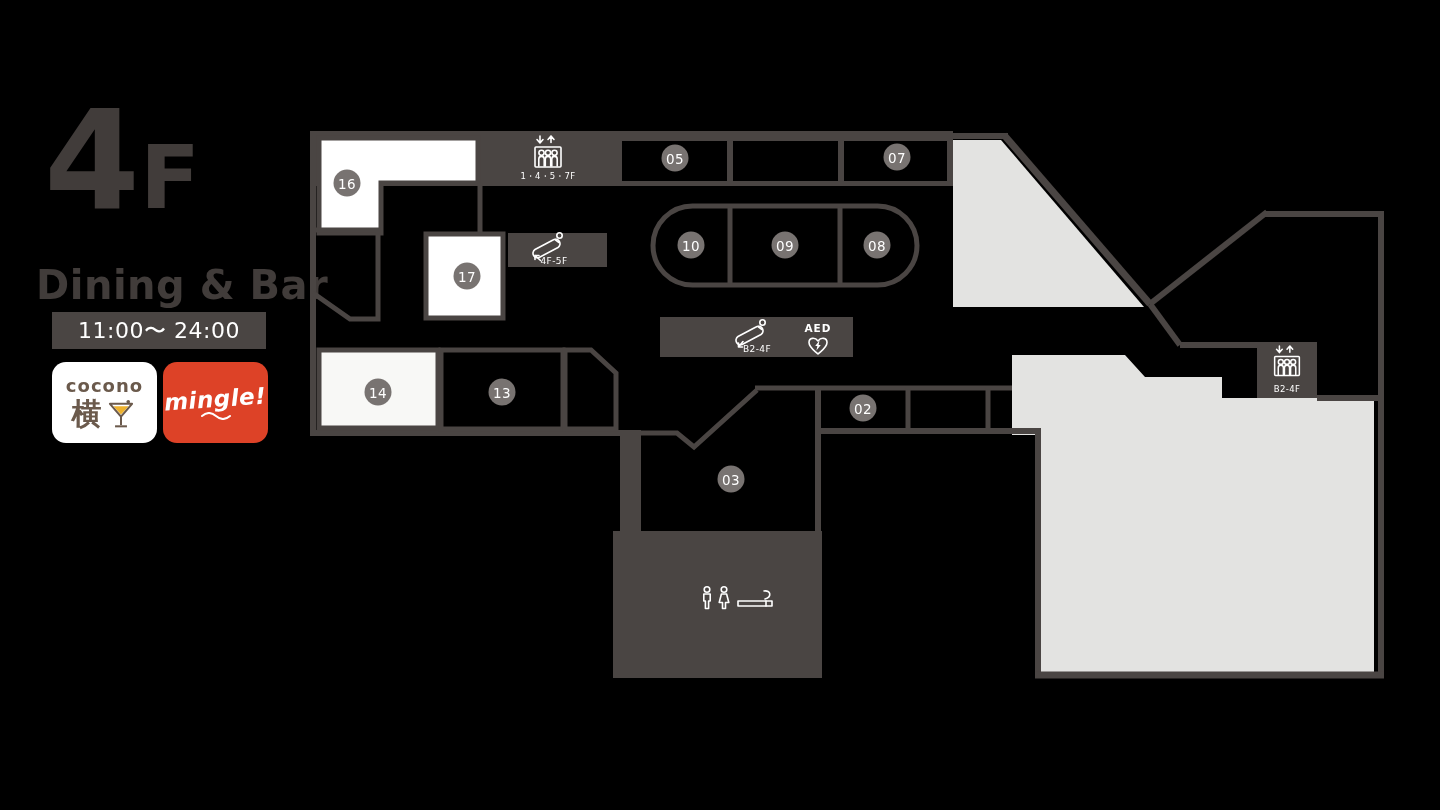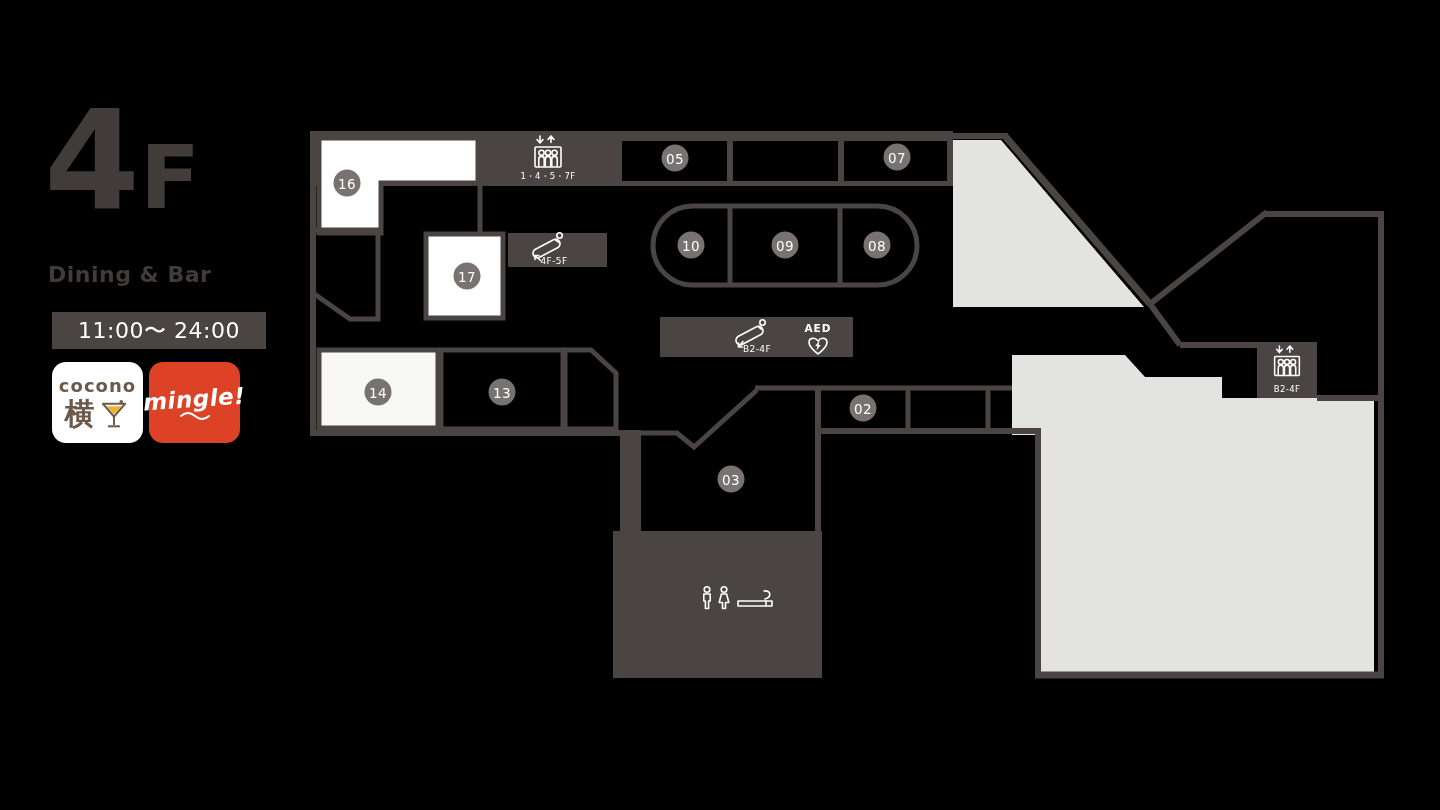--- a/index.html
+++ b/index.html
@@ -12,27 +12,27 @@
   *{margin:0;padding:0;box-sizing:border-box;}
   html,body{width:1440px;height:810px;overflow:hidden;}
   body{background:var(--background);font-family:"DejaVu Sans","Liberation Sans",sans-serif;}
   .stage{position:relative;width:1440px;height:810px;background:var(--background);}
 
   
   .floor-title{position:absolute;left:44px;top:92px;display:flex;align-items:baseline;
     color:var(--title);font-weight:600;}
   .floor-num{font-size:138px;line-height:1;letter-spacing:-4px;}
   .floor-suf{font-size:88px;line-height:1;margin-left:4px;}
-  .category{position:absolute;left:48px;top:262px;font-size:22px;font-weight:700;
+  .category{position:absolute;left:36px;top:262px;font-size:40px;font-weight:700;
     color:var(--title);letter-spacing:0.5px;}
   .hours{position:absolute;left:52px;top:312px;width:214px;height:37px;
     background:var(--hours-bg);color:var(--hours-text);font-size:22px;
     display:flex;align-items:center;justify-content:center;letter-spacing:0.5px;}
   .logos{position:absolute;left:52px;top:362px;display:flex;gap:6px;}
-  .logo{width:91px;height:81px;border-radius:14px;display:flex;flex-direction:column;
+  .logo{width:105px;height:81px;border-radius:14px;display:flex;flex-direction:column;
     align-items:center;justify-content:center;}
   .logo-cocono{background:var(--logo-bg);color:var(--cocono-brown);}
   .cocono-word{font-size:18px;font-weight:700;letter-spacing:1px;}
   .cocono-row{display:flex;align-items:center;gap:2px;margin-top:1px;}
   .cocono-kanji{font-size:30px;font-weight:700;line-height:1;}
   .logo-mingle{background:var(--mingle-red);color:#ffffff;}
   .mingle-word{font-size:23px;font-weight:700;font-style:italic;transform:rotate(-4deg);
     letter-spacing:0.5px;}
 
   

